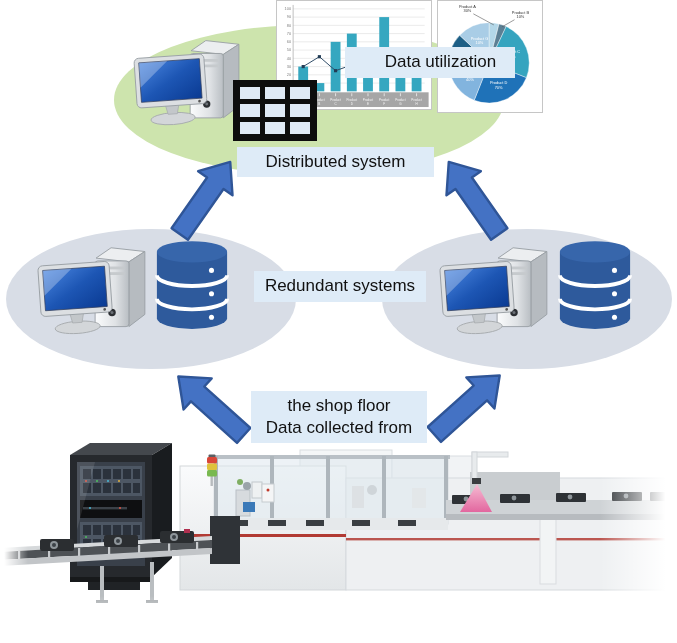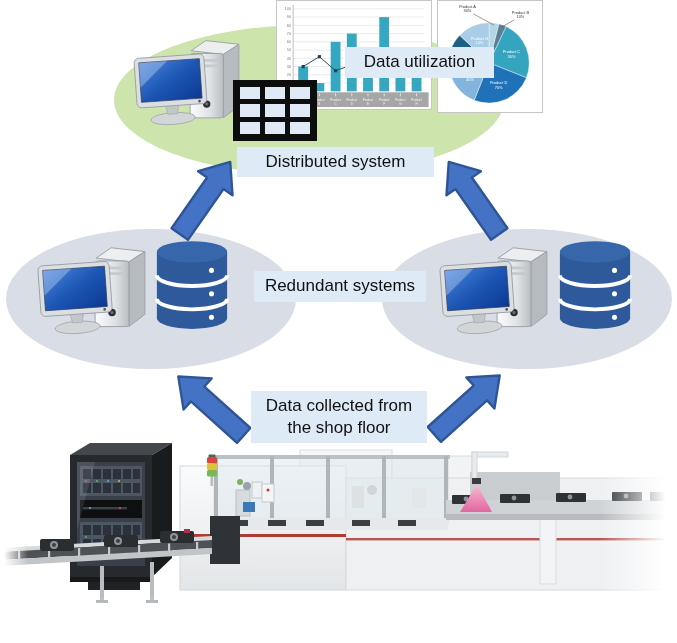--- a/index.html
+++ b/index.html
@@ -16,21 +16,21 @@
   
   .panel{position:absolute;background:#fff;border:1px solid #c6c6c6;box-sizing:border-box;z-index:2;}
   .panel.bar{left:276px;top:0;width:156px;height:110px;}
   .panel.pie{left:437px;top:0;width:106px;height:113px;}
   .panel svg{display:block;width:100%;height:100%;}
 
   
   .label-box{position:absolute;background:var(--c-label_bg,#deebf7);color:var(--c-label_text,#111);
     display:flex;flex-direction:column;align-items:center;justify-content:center;
     font-size:17px;line-height:1.32;text-align:center;z-index:5;}
-  #lbl-du{left:345px;top:47px;width:149px;height:31px;}
+  #lbl-du{left:345px;top:47px;width:149px;height:31px;padding-left:21px;}
   #lbl-ds{left:237px;top:147px;width:197px;height:30px;}
   #lbl-rs{left:254px;top:271px;width:172px;height:31px;}
   #lbl-dc{left:251px;top:391px;width:176px;height:52px;}
 
   
   .icon-abs{position:absolute;z-index:3;}
   #pc-top{left:132px;top:36px;width:120px;height:92px;}
   #pc-left{left:36px;top:243px;width:122px;height:94px;}
   #pc-right{left:438px;top:243px;width:122px;height:94px;}
   #db-left{left:153px;top:238px;width:78px;height:94px;}
@@ -247,22 +247,22 @@
   <div class="label-box" id="lbl-du">
     <span>Data utilization</span>
   </div>
   <div class="label-box" id="lbl-rs">
     <span>Redundant systems</span>
   </div>
   <div class="label-box" id="lbl-ds">
     <span>Distributed system</span>
   </div>
   <div class="label-box" id="lbl-dc">
+    <span>the shop floor</span>
     <span>Data collected from</span>
-    <span>the shop floor</span>
   </div>
 
   <svg id="factory" viewBox="0 0 677 205">
     <defs>
       <linearGradient id="pinkg" x1="0" y1="0" x2="0" y2="1">
         <stop offset="0" stop-color="#f6bcd3"></stop>
           <stop offset="1" stop-color="#e2679f"></stop>
       </linearGradient>
       <linearGradient id="machg" x1="0" y1="0" x2="0" y2="1">
         <stop offset="0" stop-color="#fafbfc"></stop>

